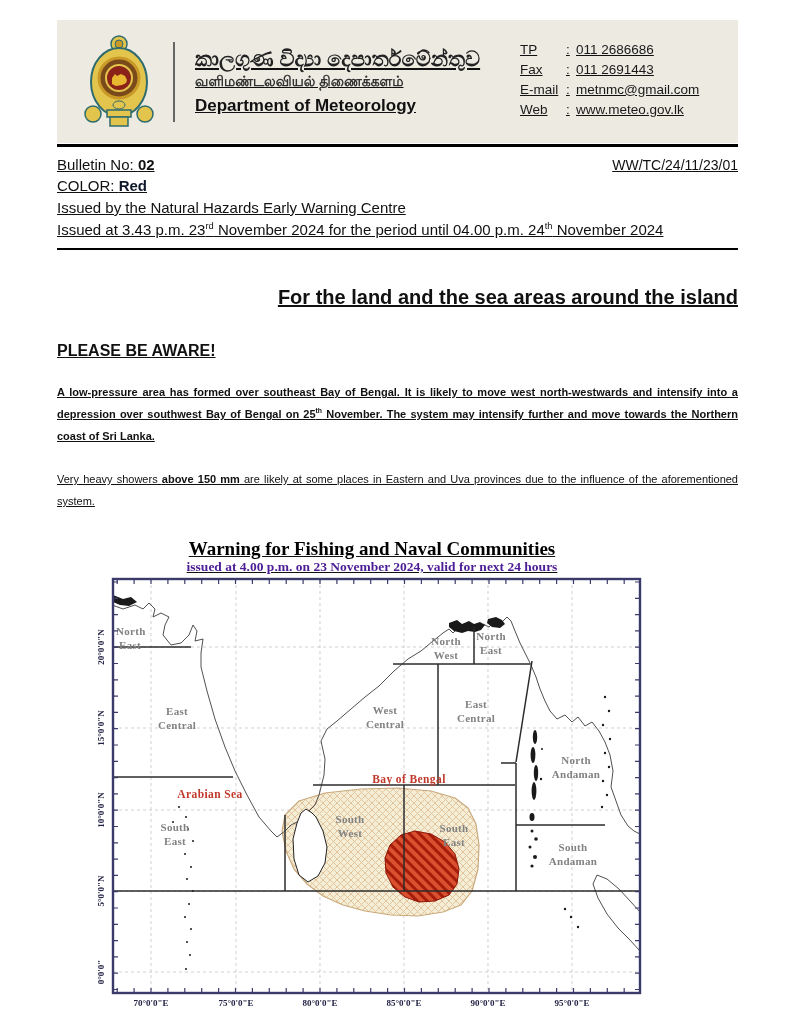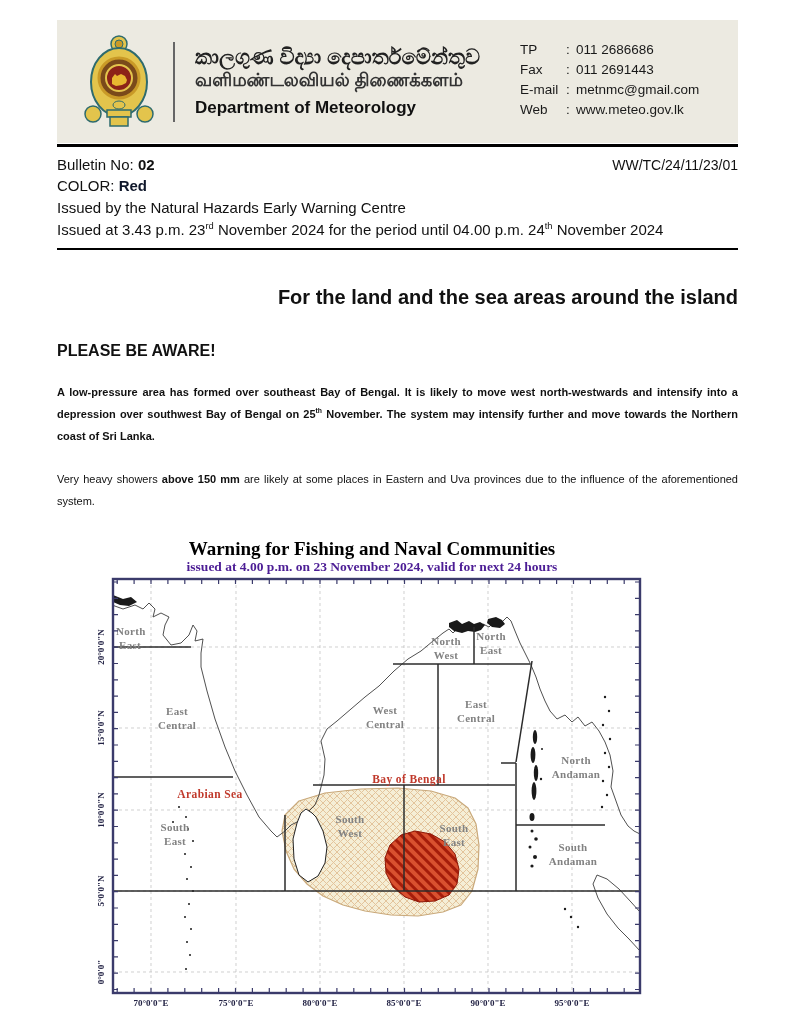--- a/index.html
+++ b/index.html
@@ -1,27 +1,27 @@
 <!DOCTYPE html>
 <html><head>
 <meta charset="utf-8">
 <style>
   html,body{margin:0;padding:0;background:#fff;}
   .page{width:796px;height:1024px;background:#fff;position:relative;overflow:hidden;
-        font-family:"Liberation Sans",sans-serif;color:#111;}
+        font-family:"Liberation Sans",sans-serif;color:#111;text-decoration:underline;}
   .content{padding:20px 58px 0 57px;}
 
   
   .header-box{background:#eceae1;display:flex;align-items:center;height:123px;
               box-sizing:border-box;padding:10px 6px 10px 24px;}
   .logo{flex:0 0 auto;}
   .vsep{width:2px;background:#666;height:80px;margin:0 20px 0 16px;flex:0 0 auto;}
   .dept{flex:1;min-width:0;}
   .dept-si{font-size:21px;font-weight:bold;color:#222;line-height:1.15;}
-  .dept-ta{font-size:18px;font-weight:bold;color:#333;margin-top:1px;}
+  .dept-ta{font-size:14px;font-weight:bold;color:#333;margin-top:1px;}
   .dept-en{font-size:17px;font-weight:bold;color:#111;margin-top:5px;}
   .contact{flex:0 0 auto;width:208px;font-size:13.5px;color:#1a1a1a;margin:-4px 4px 0 0;}
   .contact-row{display:flex;line-height:20px;}
   .contact-label{width:46px;flex:0 0 auto;}
   .contact-colon{width:10px;flex:0 0 auto;}
 
   .rule-thick{height:0;border-top:3px solid #000;margin-top:1px;}
   .rule-mid{height:0;border-top:2.5px solid #000;margin-top:10px;}
 
   .bulletin-row{display:flex;justify-content:space-between;align-items:baseline;

